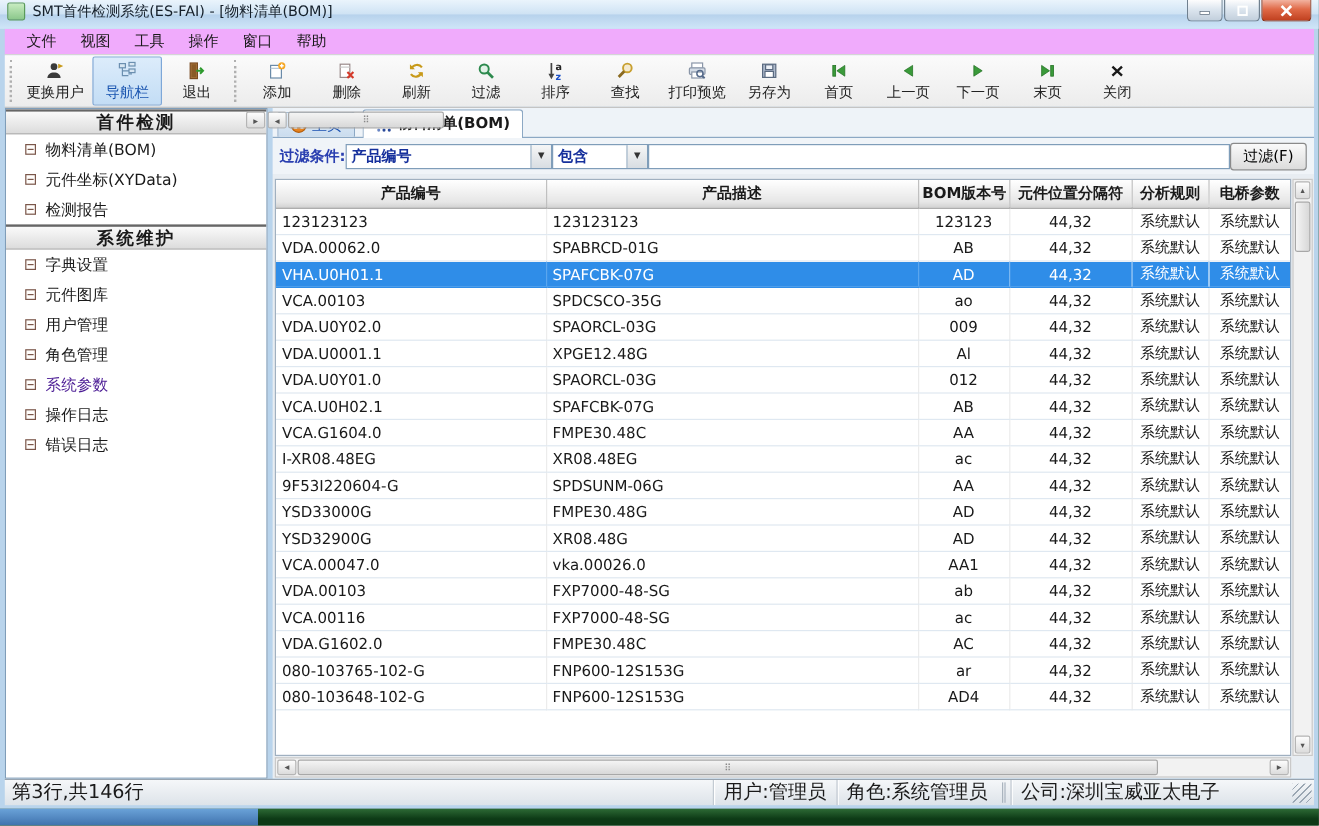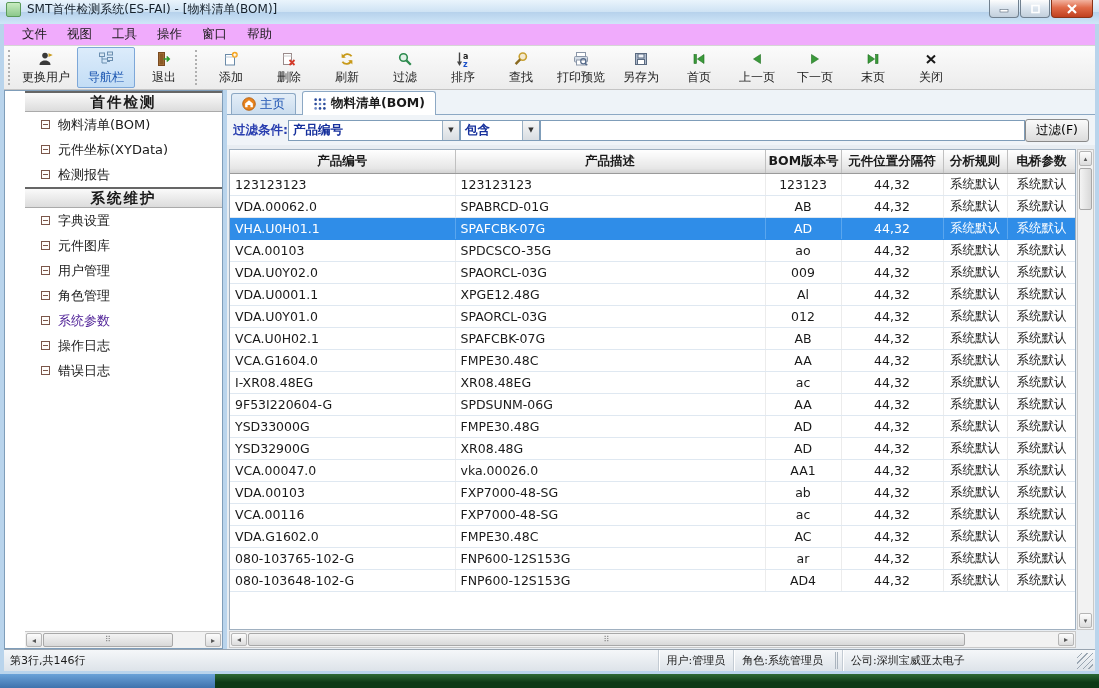--- a/index.html
+++ b/index.html
@@ -33,21 +33,21 @@
               border:1px solid transparent; border-radius:2px; background:transparent; font-family:inherit; }
   .tool-btn .ticon { height:17px; display:flex; align-items:center; justify-content:center; }
   .tool-btn .tlabel { font-size:12px; color:#222; margin-top:1px; white-space:nowrap; }
   .tool-btn.active { background:linear-gradient(#dcecfb,#c3ddf5); border:1px solid #7da7d8; }
   .tool-btn.active .tlabel { color:#1a55b0; }
 
   
   .main { flex:1; display:flex; overflow:hidden; }
 
   
-  .sidebar { width:219px; background:#fff; border:1px solid #7f9db9; display:flex; flex-direction:column;padding-left:20px; }
+  .sidebar { width:219px; background:#fff; border:1px solid #7f9db9; display:flex; flex-direction:row; }
   .sb-body { flex:1; overflow:hidden; }
   .sb-header { height:21px; background:linear-gradient(#fafafa,#dcdcdc); border-top:2px solid #666; border-bottom:1px solid #aaa;
                font-size:14.5px; font-weight:bold; display:flex; align-items:center; justify-content:center; letter-spacing:2px; }
   .sb-item { height:25px; display:flex; align-items:center; padding-left:16px; font-size:13px; }
   .sb-ico { width:9px; height:9px; border:1px solid #7a564a; background:#fffdfb; position:relative; margin-right:8px; flex:0 0 auto; }
   .sb-ico::after { content:""; position:absolute; left:1px; right:1px; top:3px; height:1px; background:#7a564a; }
 
   
   .hscroll { height:17px; background:#f2f2f2; border-top:1px solid #c9c9c9; position:relative; }
   .hs-arrow { position:absolute; top:1px; bottom:1px; width:16px; background:linear-gradient(#fdfdfd,#dcdcdc);
@@ -91,21 +91,21 @@
   .vscroll { position:absolute; top:4px; right:1px; bottom:19px; width:17px; background:#f2f2f2; border:1px solid #c9c9c9; }
   .vs-arrow { position:absolute; left:1px; right:1px; height:15px; background:linear-gradient(#fdfdfd,#dcdcdc); border:1px solid #b5b5b5;
               border-radius:2px; font-size:7px; color:#555; display:flex; align-items:center; justify-content:center; }
   .vs-up { top:1px; } .vs-down { bottom:1px; }
   .vs-thumb { position:absolute; left:1px; right:1px; top:18px; height:42px; background:linear-gradient(90deg,#f4f4f4,#d8d8d8);
               border:1px solid #a8a8a8; border-radius:2px; }
   .grid-hscroll { position:absolute; left:2px; right:19px; bottom:1px; height:17px; background:#f2f2f2; border:1px solid #c9c9c9; }
 
   
   .statusbar { height:22px; background:linear-gradient(#f5f7f9,#dde3e9); border-top:1px solid #98a4b0;
-               display:flex; align-items:stretch; font-size:11px; }
+               display:flex; align-items:stretch; font-size:16px; }
   .st-cell { display:flex; align-items:center; padding:0 8px; border-left:1px solid #c3cbd3; box-shadow:inset 1px 0 0 #fff; }
   .st-pos { flex:1; border-left:none; box-shadow:none; padding-left:6px; }
   .st-div { width:3px; border-left:1px solid #aab4be; border-right:1px solid #aab4be; margin:2px 4px; }
   .st-grip { width:16px; background:repeating-linear-gradient(135deg,transparent 0 3px,#9aa6b2 3px 4px); margin:3px 2px 2px 0; }
 
   
   .desktop { position:absolute; left:0; bottom:0; width:1099px; height:14px; display:flex; }
   .d-blue  { width:215px; background:linear-gradient(#6aa2d8,#3f72ad); }
   .d-green { flex:1; background:linear-gradient(#2d6a35,#0d3a16 60%); }
 </style>

